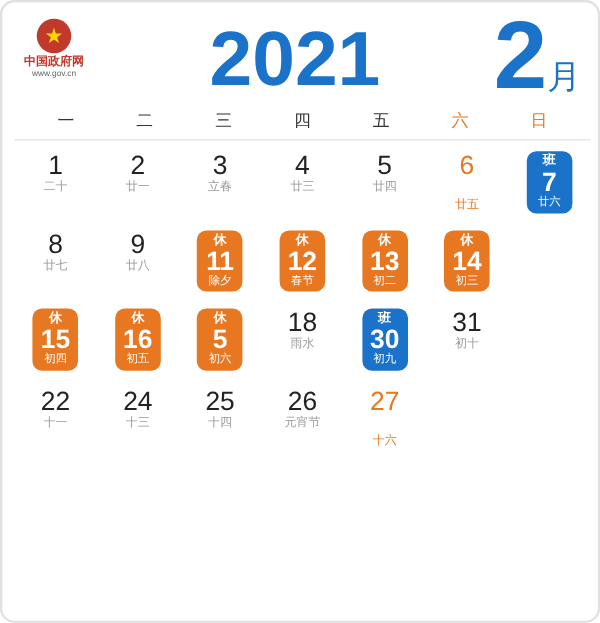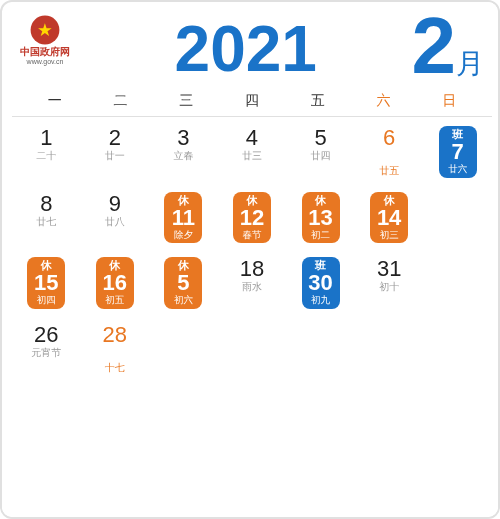--- a/index.html
+++ b/index.html
@@ -336,29 +336,41 @@
     <div class="day-cell">
       <span class="day-number">31</span>
       <span class="day-sub">初十</span>
     </div>
   </div>
 
   <div class="spacer"></div>
 
   <div class="week-row" style="padding-top:4px;">
 
-
-
-
+    <div class="day-cell">
+      <span class="day-number">22</span>
+      <span class="day-sub">十一</span>
+    </div>
+
+
+    <div class="day-cell">
+      <span class="day-number">24</span>
+      <span class="day-sub">十三</span>
+    </div>
+
+    <div class="day-cell">
+      <span class="day-number">25</span>
+      <span class="day-sub">十四</span>
+    </div>
 
     <div class="day-cell">
       <span class="day-number">26</span>
       <span class="day-sub">元宵节</span>
     </div>
 
-
-    <div class="day-cell">
-      <span class="day-number orange">28</span>
-      <span class="day-sub orange">十七</span>
-    </div>
+    <div class="day-cell">
+      <span class="day-number orange">27</span>
+      <span class="day-sub orange">十六</span>
+    </div>
+
   </div>
 
 </div>
 
 </body></html>

